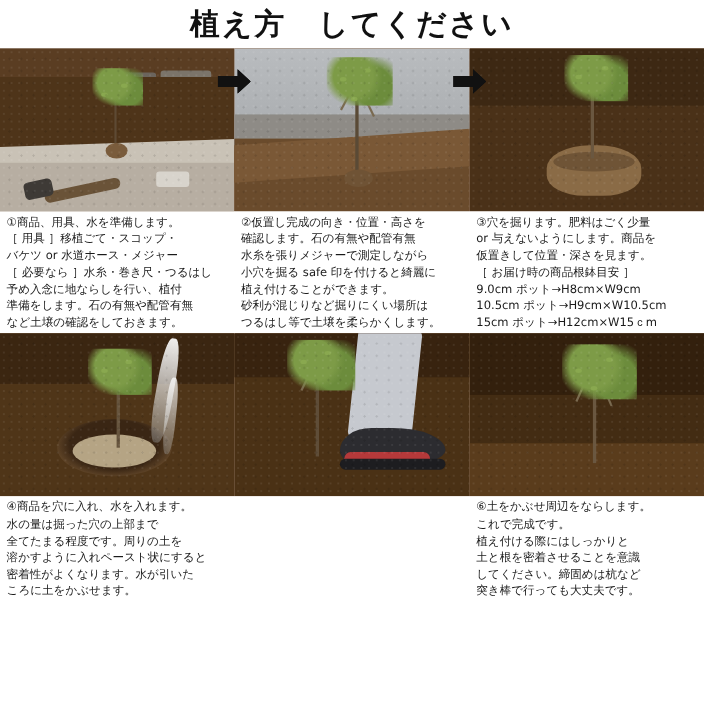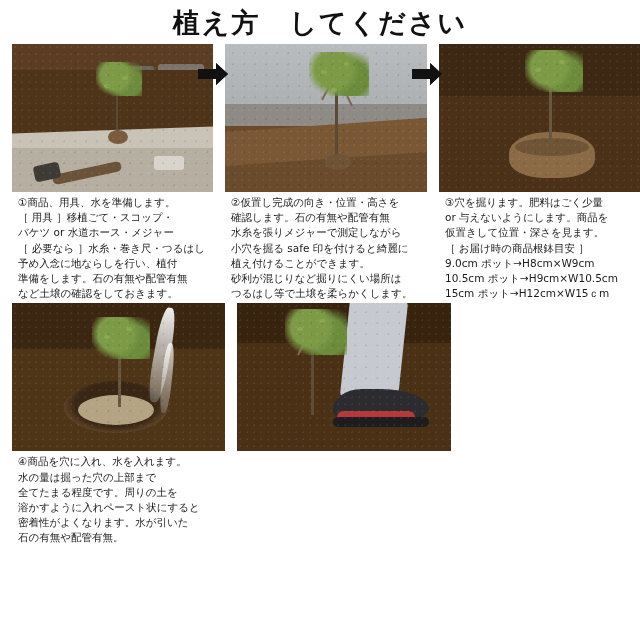--- a/index.html
+++ b/index.html
@@ -28,21 +28,20 @@
   .grid {
     width: 640px;
   }
   .row {
     display: flex;
     width: 640px;
   }
   .cell {
     width: 213px;
     position: relative;
-    margin-left: 12px;
   }
   .cell.mid { width: 214px; }
   .photo {
     position: relative;
     width: 100%;
     height: 148px;
     overflow: hidden;
     background: #6b4a2f;
   }
   .caption {
@@ -252,40 +251,61 @@
           <div class="leafdot" style="left:114px; bottom:120px;"></div>
           <div class="water" style="left:142px; top:4px; width:16px; height:96px; transform:rotate(10deg);"></div>
           <div class="water" style="left:150px; top:40px; width:10px; height:70px; transform:rotate(6deg); opacity:.8;"></div>
           <div class="noise"></div>
         </div>
         <div class="caption">④商品を穴に入れ、水を入れます。
 水の量は掘った穴の上部まで
 全てたまる程度です。周りの土を
 溶かすように入れペースト状にすると
 密着性がよくなります。水が引いた
-石の有無や配管有無。</div>
+ころに土をかぶせます。</div>
       </div>
 
       <div class="cell mid">
         <div class="photo">
           <div class="soil" style="height:148px; background:#4a3115;"></div>
           <div style="position:absolute; left:0; right:0; top:0; height:40px; background:#38230f;"></div>
           <div class="pantleg" style="left:108px; top:-6px; width:58px; height:104px; background:#c6c9cf; transform:rotate(6deg);"></div>
           <div class="shoe" style="left:96px; bottom:28px; width:96px; height:34px;"></div>
           <div style="position:absolute; left:100px; bottom:28px; width:78px; height:12px; background:#b5393a; border-radius:6px;"></div>
           <div style="position:absolute; left:96px; bottom:24px; width:96px; height:10px; background:#1d1d20; border-radius:5px;"></div>
           <div class="trunk" style="left:74px; bottom:36px; height:88px; width:3px; background:#5f4d38;"></div>
           <div class="branch" style="left:60px; bottom:96px; width:2px; height:30px; transform:rotate(26deg);"></div>
           <div class="leafy" style="left:48px; bottom:96px; width:62px; height:46px;"></div>
           <div class="leafdot" style="left:60px; bottom:120px;"></div>
           <div class="leafdot" style="left:82px; bottom:128px;"></div>
           <div class="noise"></div>
         </div>
       </div>
 
+      <div class="cell">
+        <div class="photo">
+          <div class="soil" style="height:148px; background:#432c13;"></div>
+          <div style="position:absolute; left:0; right:0; top:0; height:56px; background:#33200d;"></div>
+          <div style="position:absolute; left:0; right:0; bottom:0; height:48px; background:#5a3c1c;"></div>
+          <div class="trunk" style="left:112px; bottom:30px; height:92px; width:3px; background:#6a5740;"></div>
+          <div class="branch" style="left:96px; bottom:86px; width:2px; height:32px; transform:rotate(24deg);"></div>
+          <div class="branch" style="left:128px; bottom:82px; width:2px; height:34px; transform:rotate(-24deg);"></div>
+          <div class="leafy" style="left:84px; bottom:88px; width:68px; height:50px;"></div>
+          <div class="leafdot" style="left:96px; bottom:112px;"></div>
+          <div class="leafdot" style="left:124px; bottom:122px;"></div>
+          <div class="leafdot" style="left:110px; bottom:96px;"></div>
+          <div class="noise"></div>
+        </div>
+        <div class="caption">⑥土をかぶせ周辺をならします。
+これで完成です。
+植え付ける際にはしっかりと
+土と根を密着させることを意識
+してください。締固めは杭など
+突き棒で行っても大丈夫です。</div>
+      </div>
 
       <div class="arrow a3">
         <svg width="30" height="24" viewBox="0 0 30 24">
           <polygon points="0,7 18,7 18,1 30,12 18,23 18,17 0,17" fill="#111111"></polygon>
         </svg>
       </div>
       <div class="arrow a4">
         <svg width="30" height="24" viewBox="0 0 30 24">
           <polygon points="0,7 18,7 18,1 30,12 18,23 18,17 0,17" fill="#111111"></polygon>
         </svg>

